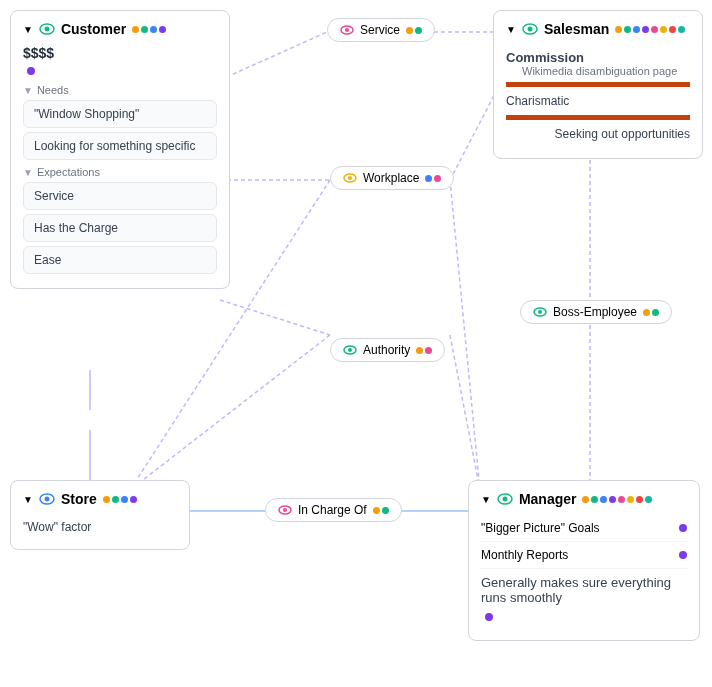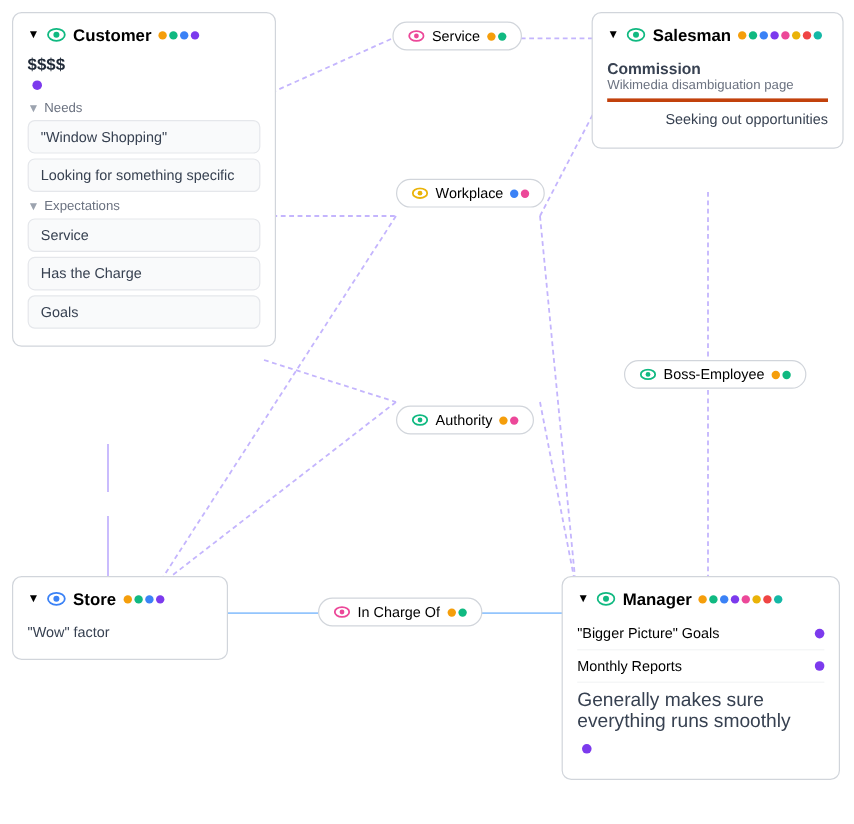--- a/index.html
+++ b/index.html
@@ -88,21 +88,21 @@
       padding: 6px 10px;
       margin-bottom: 4px;
       font-size: 12px;
       color: #374151;
     }
 
     .item-text {
       font-size: 12px;
       color: #374151;
       padding: 5px 0;
-      border-bottom: 3px solid #c2410c;
+      border-bottom: 5px solid #c2410c;
     }
     .item-text:last-child { border-bottom: none; }
 
     .price-tag {
       font-size: 14px;
       font-weight: 700;
       color: #1f2937;
       margin-bottom: 2px;
     }
 
@@ -191,21 +191,21 @@
       <span>Needs</span>
     </div>
     <div class="item-box">"Window Shopping"</div>
     <div class="item-box">Looking for something specific</div>
     <div class="section-label">
       <span class="chevron">▼</span>
       <span>Expectations</span>
     </div>
     <div class="item-box">Service</div>
     <div class="item-box">Has the Charge</div>
-    <div class="item-box">Goals</div>
+    <div class="item-box">Ease</div>
   </div>
 
   <div class="node-label" style="left:327px; top:18px;">
     <svg width="14" height="10" viewBox="0 0 14 10">
       <ellipse cx="7" cy="5" rx="6" ry="4" fill="none" stroke="#ec4899" stroke-width="1.5"></ellipse>
       <circle cx="7" cy="5" r="2" fill="#ec4899"></circle>
     </svg>
     <span>Service</span>
     <div class="dots">
       <span class="dot" style="background:#f59e0b;"></span>
@@ -227,26 +227,27 @@
         <span class="dot" style="background:#3b82f6;"></span>
         <span class="dot" style="background:#7c3aed;"></span>
         <span class="dot" style="background:#ec4899;"></span>
         <span class="dot" style="background:#eab308;"></span>
         <span class="dot" style="background:#ef4444;"></span>
         <span class="dot" style="background:#14b8a6;"></span>
       </div>
     </div>
     <div class="item-text">
       <div style="font-weight:600; font-size:13px;">Commission</div>
-      <div style="font-size:11px; color:#6b7280;">Wikimedia disambiguation page</div>
-    </div>
+      <div style="font-size:11px; color:#6b7280;margin-left:16px;">Wikimedia disambiguation page</div>
+    </div>
+    <div class="item-text" style="padding: 7px 0;">Charismatic</div>
     <div class="item-text" style="padding: 7px 0; border-bottom: none; text-align: right;">Seeking out opportunities</div>
   </div>
 
-  <div class="node-label" style="left:330px; top:149px;">
+  <div class="node-label" style="left:330px; top:166px;">
     <svg width="14" height="10" viewBox="0 0 14 10">
       <ellipse cx="7" cy="5" rx="6" ry="4" fill="none" stroke="#eab308" stroke-width="1.5"></ellipse>
       <circle cx="7" cy="5" r="2" fill="#eab308"></circle>
     </svg>
     <span>Workplace</span>
     <div class="dots">
       <span class="dot" style="background:#3b82f6;"></span>
       <span class="dot" style="background:#ec4899;"></span>
     </div>
   </div>
@@ -326,19 +327,19 @@
       </div>
     </div>
     <div class="item-row">
       <span>"Bigger Picture" Goals</span>
       <span class="purple-dot" style="background:#7c3aed;"></span>
     </div>
     <div class="item-row">
       <span>Monthly Reports</span>
       <span class="purple-dot" style="background:#7c3aed;"></span>
     </div>
-    <div style="padding: 6px 0; font-size: 16px; color: #374151;">
+    <div style="padding: 6px 0; font-size: 13px; color: #374151;">
       Generally makes sure everything runs smoothly
       <div style="margin-top: 4px;"><span class="purple-dot" style="background:#7c3aed;"></span></div>
     </div>
   </div>
 
 </div>
 
 </body></html>

